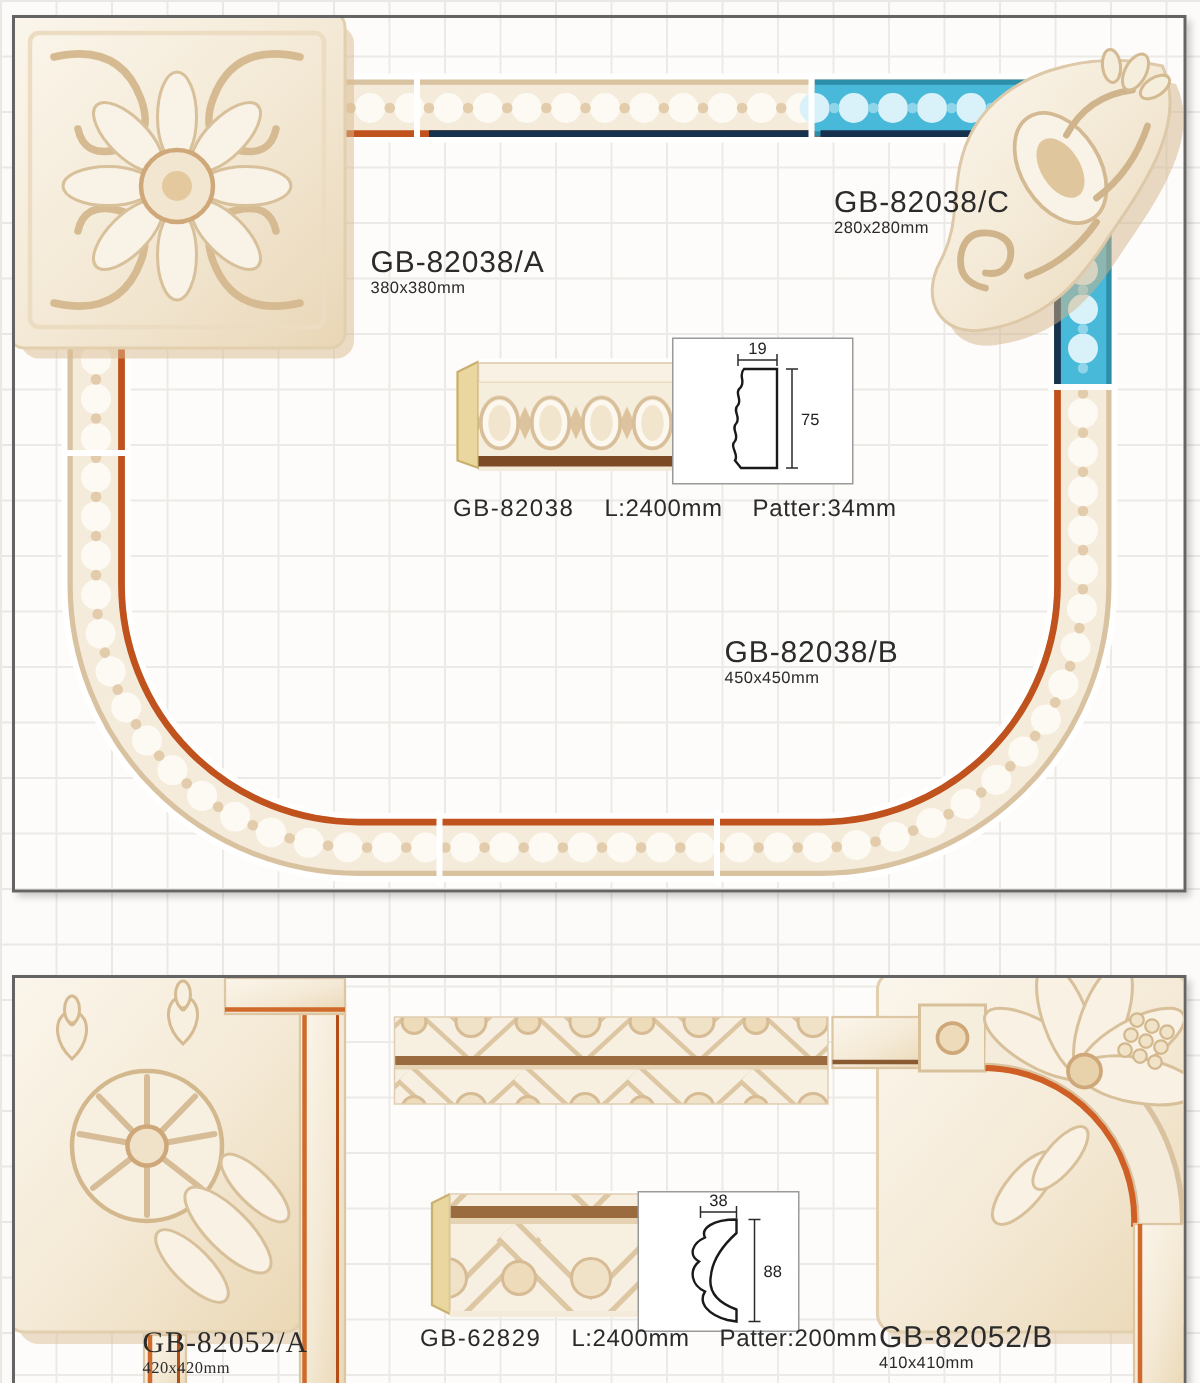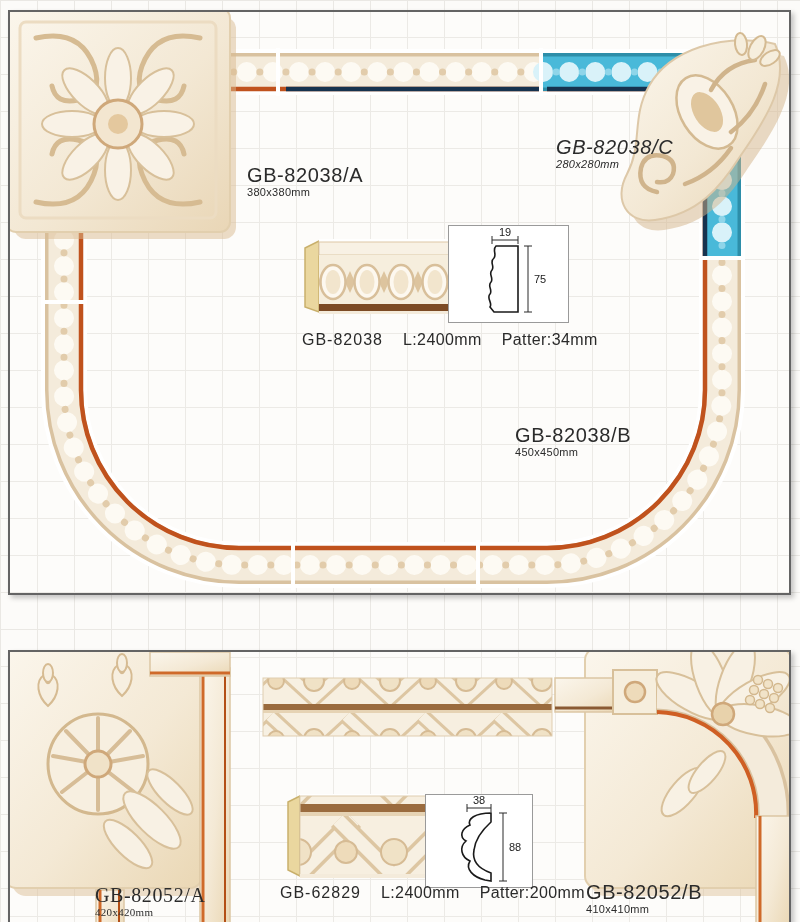--- a/index.html
+++ b/index.html
@@ -153,25 +153,25 @@
         <text x="57" y="11" font-size="11" fill="#222" text-anchor="middle">19</text>
         <text x="86" y="58" font-size="11" fill="#222" text-anchor="start">75</text>
         <path d="M70 21 L48 21 C44 25 49 29 46 33 C41 37 47 41 44 45 C40 49 46 53 43 57 C39 61 45 65 42 69 C38 73 45 78 42 82 L46 87 L70 87 Z" fill="#ffffff" stroke="#1a1a1a" stroke-width="1.6"></path>
       </g>
     </svg>
 
     <div class="label" style="left:237px;top:152px;">
       <span class="code">GB-82038/A</span>
       <span class="size">380x380mm</span>
     </div>
-    <div class="label" style="left:546px;top:124px;font-style:italic;">
+    <div class="label" style="left:546px;top:112px;">
       <span class="code">GB-82038/C</span>
       <span class="size">280x280mm</span>
     </div>
-    <div class="label" style="left:473px;top:412px;padding-left:32px;">
+    <div class="label" style="left:473px;top:412px;">
       <span class="code">GB-82038/B</span>
       <span class="size">450x450mm</span>
     </div>
     <div class="specrow" style="left:292px;top:319px;">
       <span class="pcode">GB-82038</span>
       <span class="meta">L:2400mm</span>
       <span class="meta">Patter:34mm</span>
     </div>
   </section>
 

